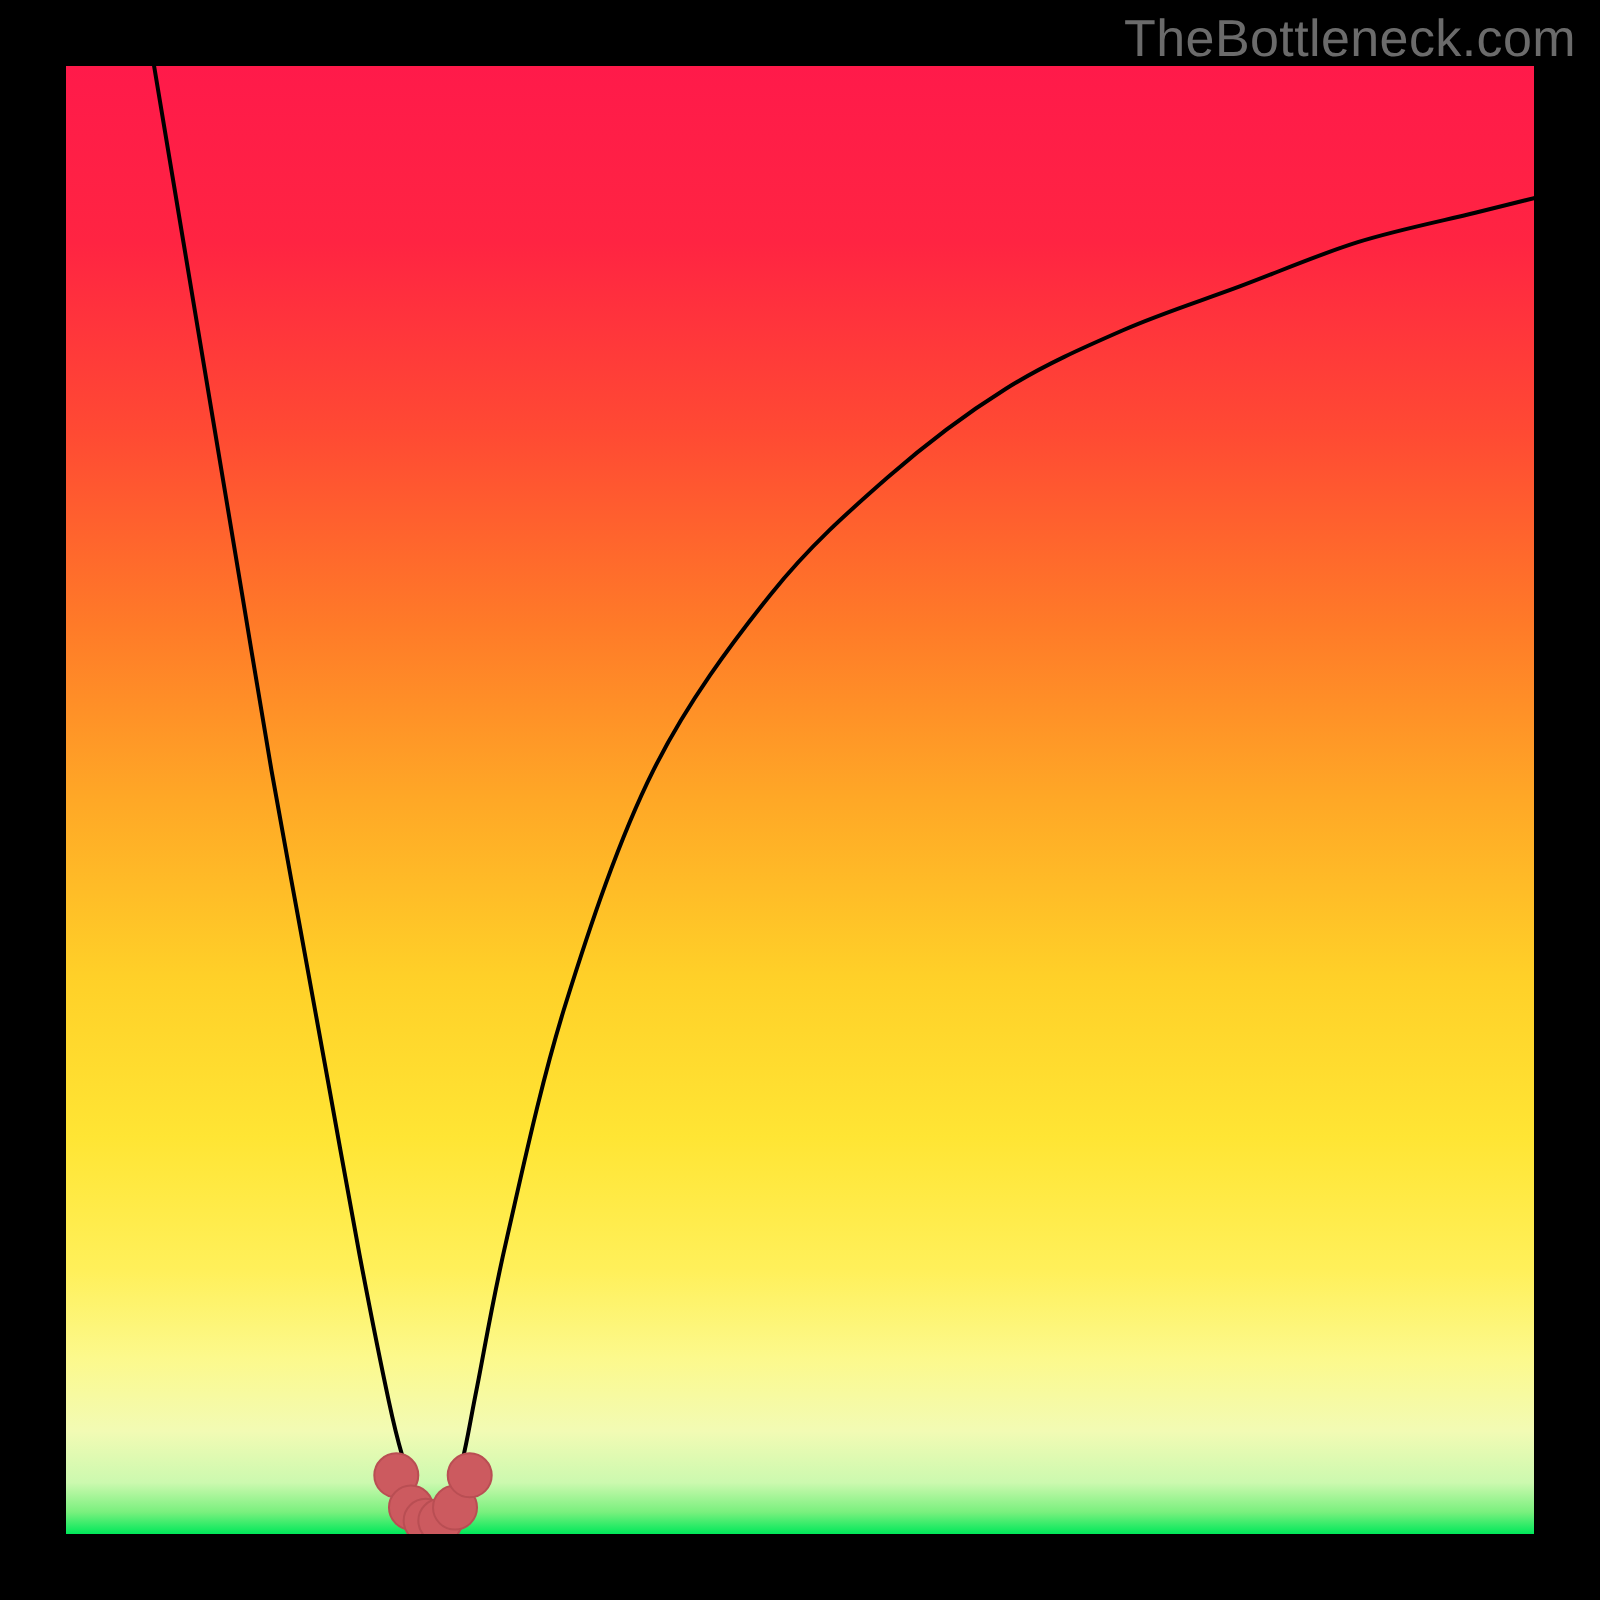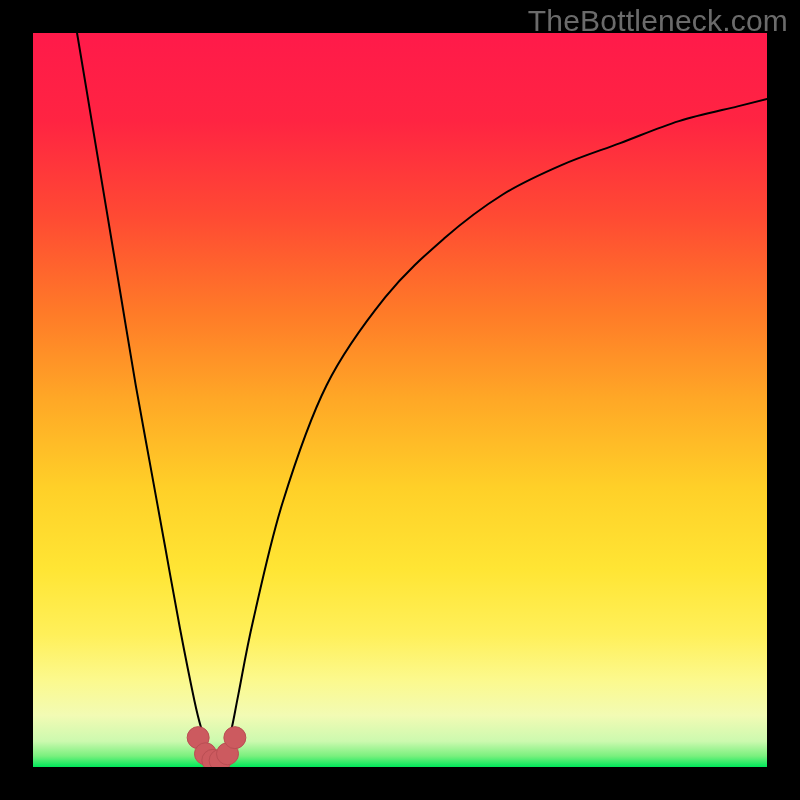--- a/index.html
+++ b/index.html
@@ -17,21 +17,21 @@
     top: 0;
     width: 800px;
     height: 800px;
     background: #000;
   }
   .watermark {
     position: absolute;
     top: 4px;
     right: 12px;
     color: #6b6b6b;
-    font-size: 30px;
+    font-size: 26px;
     font-weight: 400;
     letter-spacing: 0.2px;
   }
   svg.plot {
     position: absolute;
     left: 33px;
     top: 33px;
     display: block;
   }
 </style>

